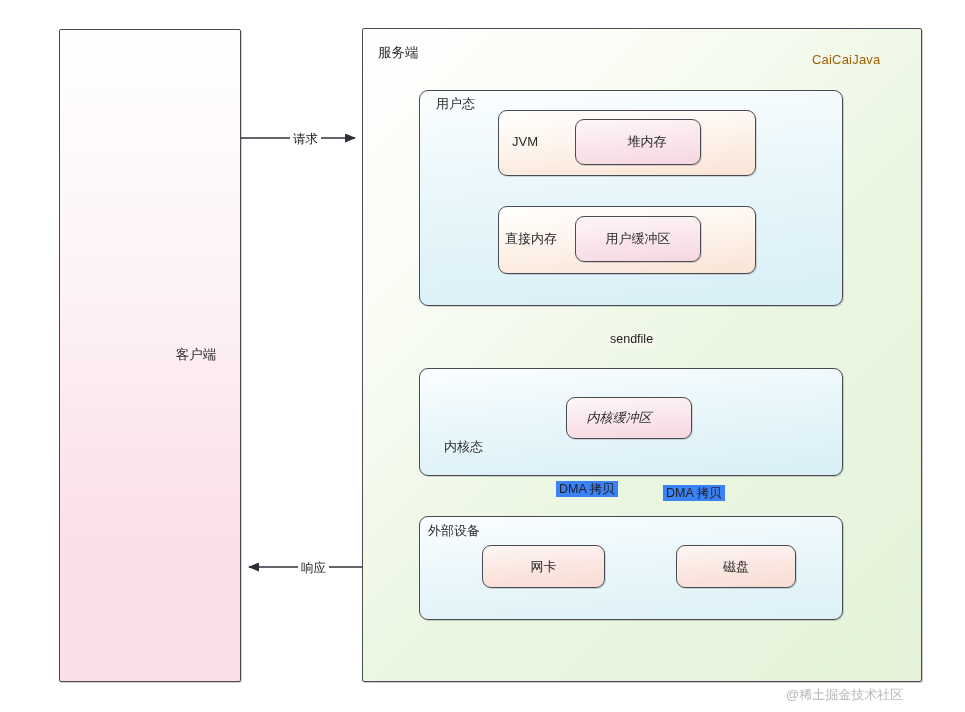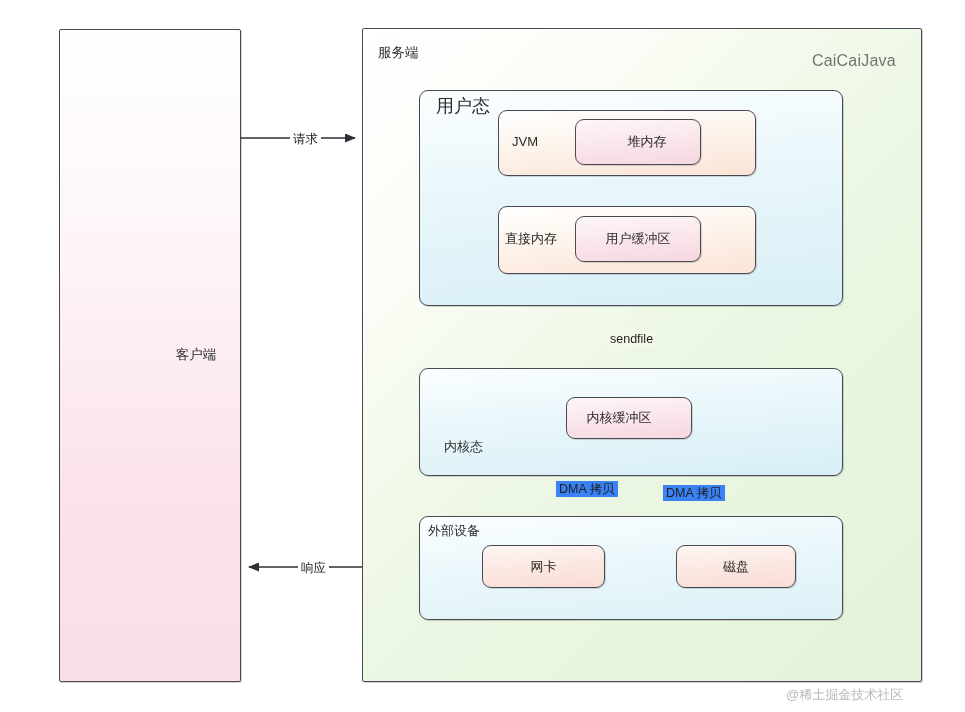--- a/index.html
+++ b/index.html
@@ -42,31 +42,31 @@
   }
 
   
   #server-box{
     left:362px; top:28px; width:560px; height:654px;
     background:linear-gradient(135deg,#ffffff 0%,#fbfdf6 22%,#eaf6e1 58%,#e4f3da 100%);
     box-shadow:1px 1px 0 rgba(0,0,0,0.18);
   }
   #server-label{left:378px; top:46px; font-size:13.5px;}
   #watermark-top{
-    left:812px; top:53px; font-size:16px;
-    color:#737373; letter-spacing:.2px;
+    left:812px; top:53px; font-size:13px;
+    color:#a16207; letter-spacing:.2px;
   }
 
   
   #usermode-box{
     left:419px; top:90px; width:424px; height:216px;
     background:linear-gradient(175deg,#fbfeff 0%,#eaf7fb 40%,#d7eff6 100%);
     box-shadow:1px 1px 0 rgba(0,0,0,0.16);
   }
-  #usermode-label{left:436px; top:97px; font-size:18px;}
+  #usermode-label{left:436px; top:97px; font-size:13px;}
 
   #jvm-box{
     left:498px; top:110px; width:258px; height:66px;
     background:linear-gradient(175deg,#ffffff 0%,#fdf4ec 45%,#fae4d6 100%);
     box-shadow:1px 1px 0 rgba(0,0,0,0.14);
   }
   #jvm-label{left:512px; top:135px; font-size:13px;}
   #heap-box{
     left:575px; top:119px; width:126px; height:46px;
     background:linear-gradient(175deg,#fdf6f6 0%,#f9e3e9 60%,#f6d7e1 100%);
@@ -92,21 +92,21 @@
     left:419px; top:368px; width:424px; height:108px;
     background:linear-gradient(175deg,#fbfeff 0%,#eaf7fb 40%,#d7eff6 100%);
     box-shadow:1px 1px 0 rgba(0,0,0,0.16);
   }
   #kernel-label{left:444px; top:404px; font-size:13px;margin-top:36px;}
   #kernelbuf-box{
     left:566px; top:397px; width:126px; height:42px;
     background:linear-gradient(175deg,#fdf6f6 0%,#f9e3e9 60%,#f6d7e1 100%);
     box-shadow:1px 1px 0 rgba(0,0,0,0.14);
   }
-  #kernelbuf-label{left:566px; top:411px; width:106px; text-align:center; font-size:13px;}
+  #kernelbuf-label{left:566px; top:411px; width:106px; text-align:center; font-size:13px;font-style:italic;}
 
   
   #device-box{
     left:419px; top:516px; width:424px; height:104px;
     background:linear-gradient(175deg,#fbfeff 0%,#eaf7fb 45%,#dcf1f7 100%);
     box-shadow:1px 1px 0 rgba(0,0,0,0.16);
   }
   #device-label{left:428px; top:524px; font-size:13px;}
   #nic-box{
     left:482px; top:545px; width:123px; height:43px;

